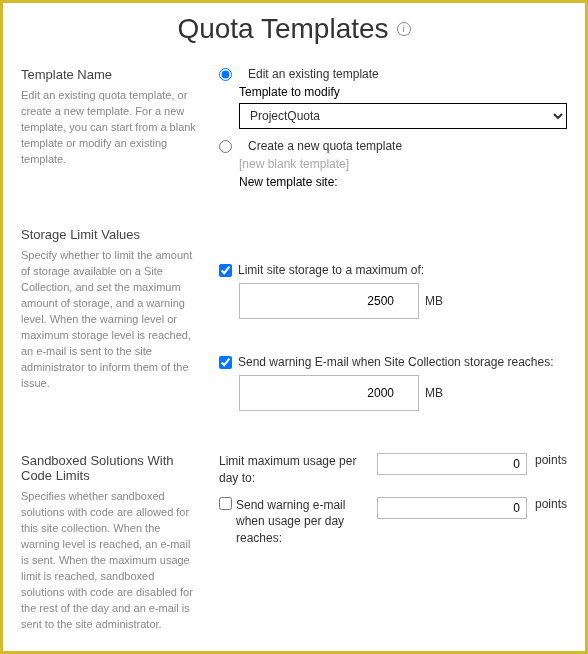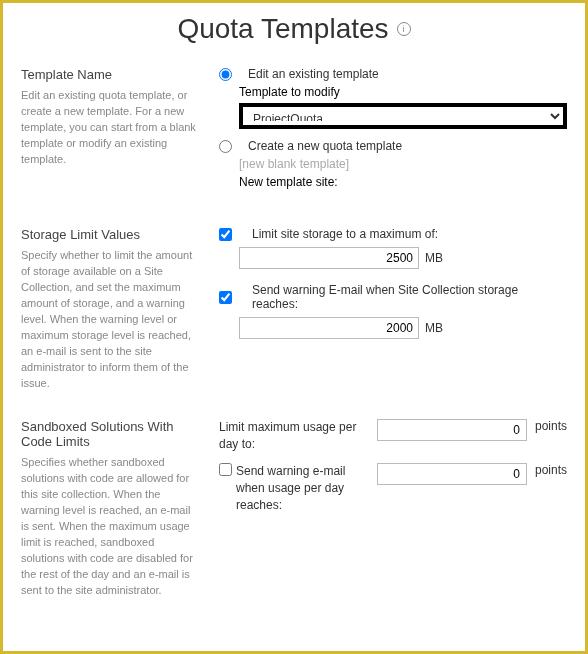--- a/index.html
+++ b/index.html
@@ -88,49 +88,50 @@
     }
     .placeholder-label {
       font-size: 12px;
       color: #aaa;
       margin-bottom: 4px;
     }
     select.dropdown {
       width: 100%;
       font-size: 12px;
       padding: 4px 6px;
-      border: 4px solid #000000;
+      border: 1px solid #000000;
       background: #fff;
       color: #333;
       height: 26px;
     }
     .check-row {
       display: flex;
       align-items: center;
-      gap: 20px;
+      gap: 6px;
       margin-bottom: 6px;
+      margin-top: 36px;
     }
     .check-row label {
       font-size: 12px;
       color: #333;
     }
     .num-row {
       display: flex;
       align-items: center;
       gap: 6px;
       margin-left: 20px;
       margin-bottom: 14px;
     }
     input.num-input {
       width: 180px;
       border: 1px solid #bbb;
-      padding: 3px 5px;
+      padding: 3px 24px;
       text-align: right;
       font-size: 12px;
-      height: 22px;
+      height: 36px;
     }
     .unit {
       font-size: 12px;
       color: #333;
     }
     .sand-row {
       display: flex;
       align-items: flex-start;
       gap: 8px;
       margin-bottom: 10px;

